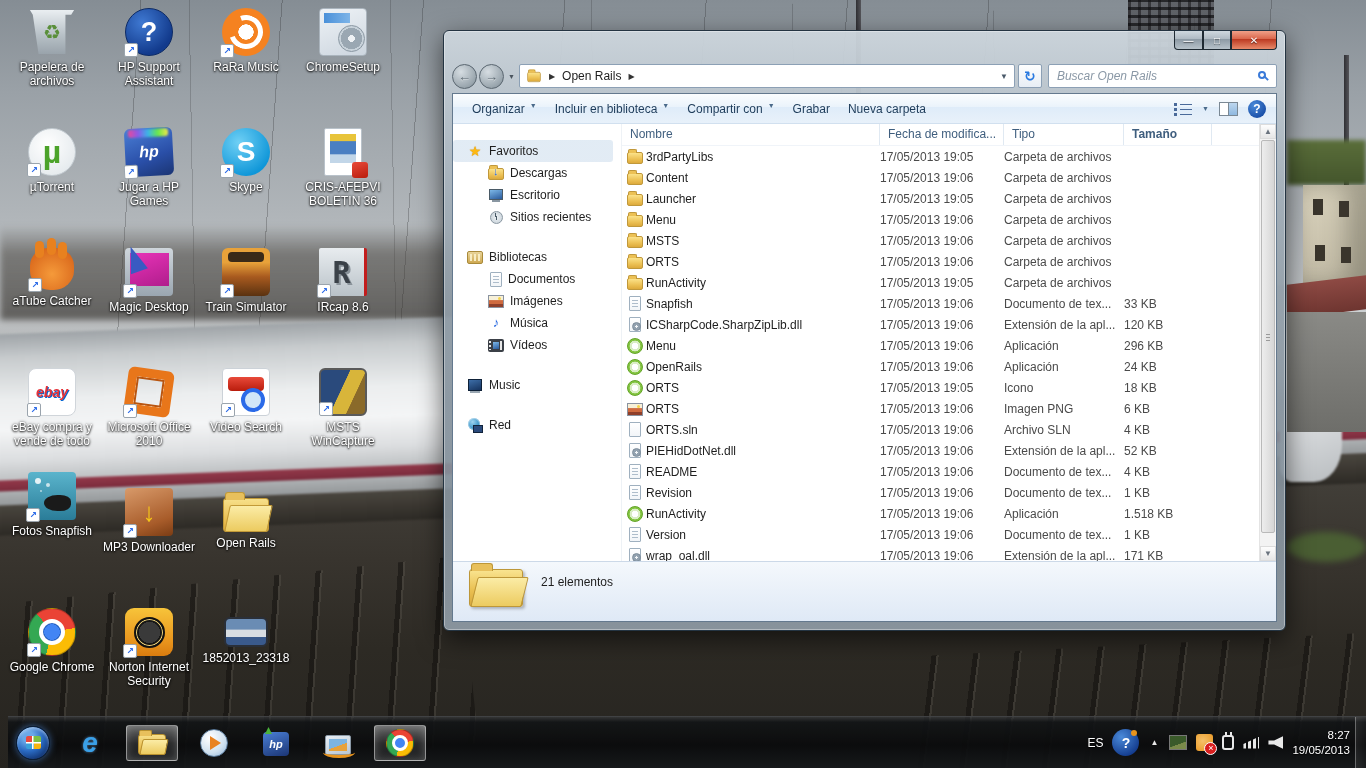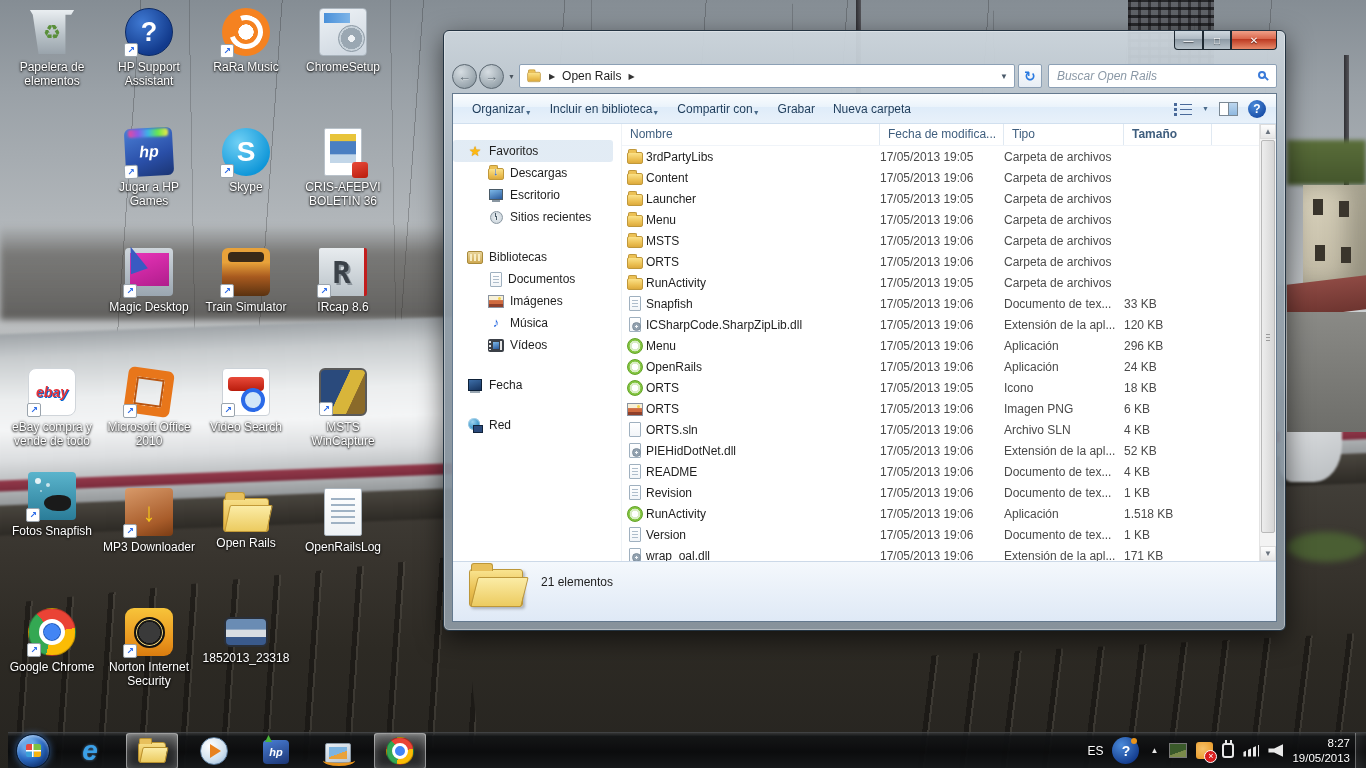--- a/index.html
+++ b/index.html
@@ -175,21 +175,21 @@
   .search-box{height:24px;flex:1;margin-left:6px;background:#fff;border:1px solid #8ca0b5;border-radius:2px;
     display:flex;align-items:center;padding:0 8px;position:relative;}
   .search-ph{font-size:12px;font-style:italic;color:#8a98a6;}
   .mag{position:absolute;right:10px;top:6px;width:8px;height:8px;border:2px solid #3a7ad9;border-radius:50%;}
   .mag::after{content:"";position:absolute;width:6px;height:2px;background:#3a7ad9;transform:rotate(45deg);right:-5px;bottom:-2px;}
 
   .win-body{position:absolute;left:8px;right:8px;top:62px;bottom:8px;background:#fff;border:1px solid #64798e;
     display:flex;flex-direction:column;overflow:hidden;}
   .toolbar{flex:0 0 30px;display:flex;align-items:center;padding:0 10px;border-bottom:1px solid #d1e0ef;
     background:linear-gradient(180deg,#fbfdfe 0,#eaf3fb 45%,#dfecf9 46%,#e8f1fa 100%);}
-  .tb-item{display:inline-flex;align-items:flex-end;padding:4px 9px;font-size:12px;color:#1e3c5a;cursor:pointer;border-radius:2px;}
+  .tb-item{display:inline-flex;align-items:flex-start;gap:5px;padding:4px 9px;font-size:12px;color:#1e3c5a;cursor:pointer;border-radius:2px;}
   .tb-caret{font-size:7px;color:#4a6a8a;}
   .toolbar-right{margin-left:auto;display:flex;align-items:center;gap:10px;}
   .tb-views{width:18px;height:13px;position:relative;}
   .tb-views::before{content:"";position:absolute;left:0;top:1px;width:3px;height:3px;background:#4a6a9a;box-shadow:0 5px 0 #4a6a9a,0 10px 0 #4a6a9a;}
   .tb-views::after{content:"";position:absolute;left:6px;top:2px;right:0;height:1px;background:#4a6a9a;box-shadow:0 5px 0 #4a6a9a,0 10px 0 #4a6a9a;}
   .tb-pane{width:19px;height:14px;border:1px solid #7a8894;background:#fff;position:relative;}
   .tb-pane::after{content:"";position:absolute;right:0;top:0;bottom:0;width:8px;background:linear-gradient(180deg,#bcd6ee,#8fb8e0);border-left:1px solid #7a8894;}
   .tb-help{width:18px;height:18px;border-radius:50%;background:radial-gradient(circle at 35% 30%,#4a8ad9,#1a4fa8 75%);
     color:#fff;font-size:12px;font-weight:bold;display:flex;align-items:center;justify-content:center;}
   .main{flex:1;display:flex;min-height:0;}
@@ -218,21 +218,21 @@
   .sthumb::after{content:"";position:absolute;left:4px;right:4px;top:50%;height:1px;background:#9a9a9a;box-shadow:0 -3px 0 #9a9a9a,0 3px 0 #9a9a9a;}
   .details{flex:0 0 60px;position:relative;background:linear-gradient(180deg,#f4f8fc,#dfe9f6);border-top:1px solid #ccd9e8;}
   .big-folder{position:absolute;left:16px;top:7px;width:54px;height:38px;border:1px solid #bd9739;border-radius:3px;
     background:linear-gradient(180deg,#f9e490,#eac052 55%,#d8a83c);box-shadow:2px 2px 3px rgba(0,0,0,.25);}
   .big-folder::before{content:"";position:absolute;top:-7px;left:1px;width:20px;height:7px;background:#e8c05c;border:1px solid #bd9739;border-bottom:none;border-radius:3px 3px 0 0;}
   .big-folder::after{content:"";position:absolute;left:4px;right:-3px;top:7px;bottom:-1px;transform:skewX(-14deg);
     background:linear-gradient(180deg,#fbeca6,#eccb60);border:1px solid #bd9739;border-radius:2px;}
   .details-count{position:absolute;left:88px;top:13px;font-size:12px;color:#1e1e1e;}
 
   
-  #taskbar{position:absolute;left:8px;right:0;bottom:0;height:36px;z-index:20;display:flex;align-items:center;
+  #taskbar{position:absolute;left:8px;right:0;bottom:0;height:52px;z-index:20;display:flex;align-items:center;
     background:linear-gradient(180deg,rgba(60,64,68,.55) 0,rgba(18,20,22,.92) 10%,rgba(10,11,12,.94) 55%,rgba(22,24,26,.95));
     border-top:1px solid rgba(255,255,255,.18);text-align:center;}
   .start-orb{width:34px;height:34px;margin:0 14px 0 8px;border-radius:50%;border:1px solid #0a1f3a;flex:0 0 auto;cursor:pointer;
     background:radial-gradient(circle at 35% 30%,#6aa8e8 0 18%,#2a6ac2 48%,#0f2f6a 82%);
     box-shadow:0 0 7px rgba(90,160,255,.55),inset 0 2px 3px rgba(255,255,255,.45);
     display:flex;align-items:center;justify-content:center;}
   .start-orb::after{content:"";width:15px;height:13px;border-radius:2px;
     background:
       linear-gradient(#fff,#fff) 50% 0/1.5px 100% no-repeat,
       linear-gradient(#fff,#fff) 0 50%/100% 1.5px no-repeat,
@@ -303,54 +303,66 @@
         <div class="bldg"></div>
         <div class="roof"></div>
       <div class="wall"></div>
         <div class="bush"></div>
     </div>
   </div>
 
   <div id="desktop-icons">
       <div class="dicon" style="left: 4px; top: 8px;">
         <div class="dic dic-recycle-bin"></div>
-        <div class="dlabel">Papelera de elementos</div>
+        <div class="dlabel">Papelera de archivos</div>
       </div>
       <div class="dicon" style="left: 101px; top: 8px;">
         <div class="dic dic-hp-support">
           <span class="sc"></span>
         </div>
         <div class="dlabel">HP Support Assistant</div>
       </div>
       <div class="dicon" style="left: 198px; top: 8px;">
         <div class="dic dic-rara-music">
           <span class="sc"></span>
         </div>
         <div class="dlabel">RaRa Music</div>
       </div>
       <div class="dicon" style="left: 295px; top: 8px;">
         <div class="dic dic-chrome-setup"></div>
         <div class="dlabel">ChromeSetup</div>
       </div>
+      <div class="dicon" style="left: 4px; top: 128px;">
+        <div class="dic dic-utorrent">
+          <span class="sc"></span>
+        </div>
+        <div class="dlabel">µTorrent</div>
+      </div>
       <div class="dicon" style="left: 101px; top: 128px;">
         <div class="dic dic-hp-games">
           <span class="sc"></span>
         </div>
         <div class="dlabel">Jugar a HP Games</div>
       </div>
       <div class="dicon" style="left: 198px; top: 128px;">
         <div class="dic dic-skype">
           <span class="sc"></span>
         </div>
         <div class="dlabel">Skype</div>
       </div>
       <div class="dicon" style="left: 295px; top: 128px;">
         <div class="dic dic-pdf-doc"></div>
         <div class="dlabel">CRIS-AFEPVI BOLETIN 36</div>
       </div>
+      <div class="dicon" style="left: 4px; top: 248px;">
+        <div class="dic dic-atube">
+          <span class="sc"></span>
+        </div>
+        <div class="dlabel">aTube Catcher</div>
+      </div>
       <div class="dicon" style="left: 101px; top: 248px;">
         <div class="dic dic-magic-desktop">
           <span class="sc"></span>
         </div>
         <div class="dlabel">Magic Desktop</div>
       </div>
       <div class="dicon" style="left: 198px; top: 248px;">
         <div class="dic dic-train-sim">
           <span class="sc"></span>
         </div>
@@ -394,24 +406,20 @@
       </div>
       <div class="dicon" style="left: 101px; top: 488px;">
         <div class="dic dic-mp3-downloader">
           <span class="sc"></span>
         </div>
         <div class="dlabel">MP3 Downloader</div>
       </div>
       <div class="dicon" style="left: 198px; top: 488px;">
         <div class="dic dic-folder"></div>
         <div class="dlabel">Open Rails</div>
-      </div>
-      <div class="dicon" style="left: 295px; top: 488px;">
-        <div class="dic dic-text-doc"></div>
-        <div class="dlabel">OpenRailsLog</div>
       </div>
       <div class="dicon" style="left: 4px; top: 608px;">
         <div class="dic dic-chrome">
           <span class="sc"></span>
         </div>
         <div class="dlabel">Google Chrome</div>
       </div>
       <div class="dicon" style="left: 101px; top: 608px;">
         <div class="dic dic-norton">
           <span class="sc"></span>
@@ -509,21 +517,21 @@
             <div class="sb-item ind">
               <span class="fic fic-music"></span>
               <span>Música</span>
             </div>
             <div class="sb-item ind">
               <span class="fic fic-videos"></span>
               <span>Vídeos</span>
             </div>
             <div class="sb-item gap">
               <span class="fic fic-computer"></span>
-              <span>Fecha</span>
+              <span>Music</span>
             </div>
             <div class="sb-item gap">
               <span class="fic fic-network"></span>
               <span>Red</span>
             </div>
           </div>
         <div class="filearea">
           <div class="cols" id="cols">
               <div class="col col-name">Nombre</div>
               <div class="col col-date">Fecha de modifica...</div>

